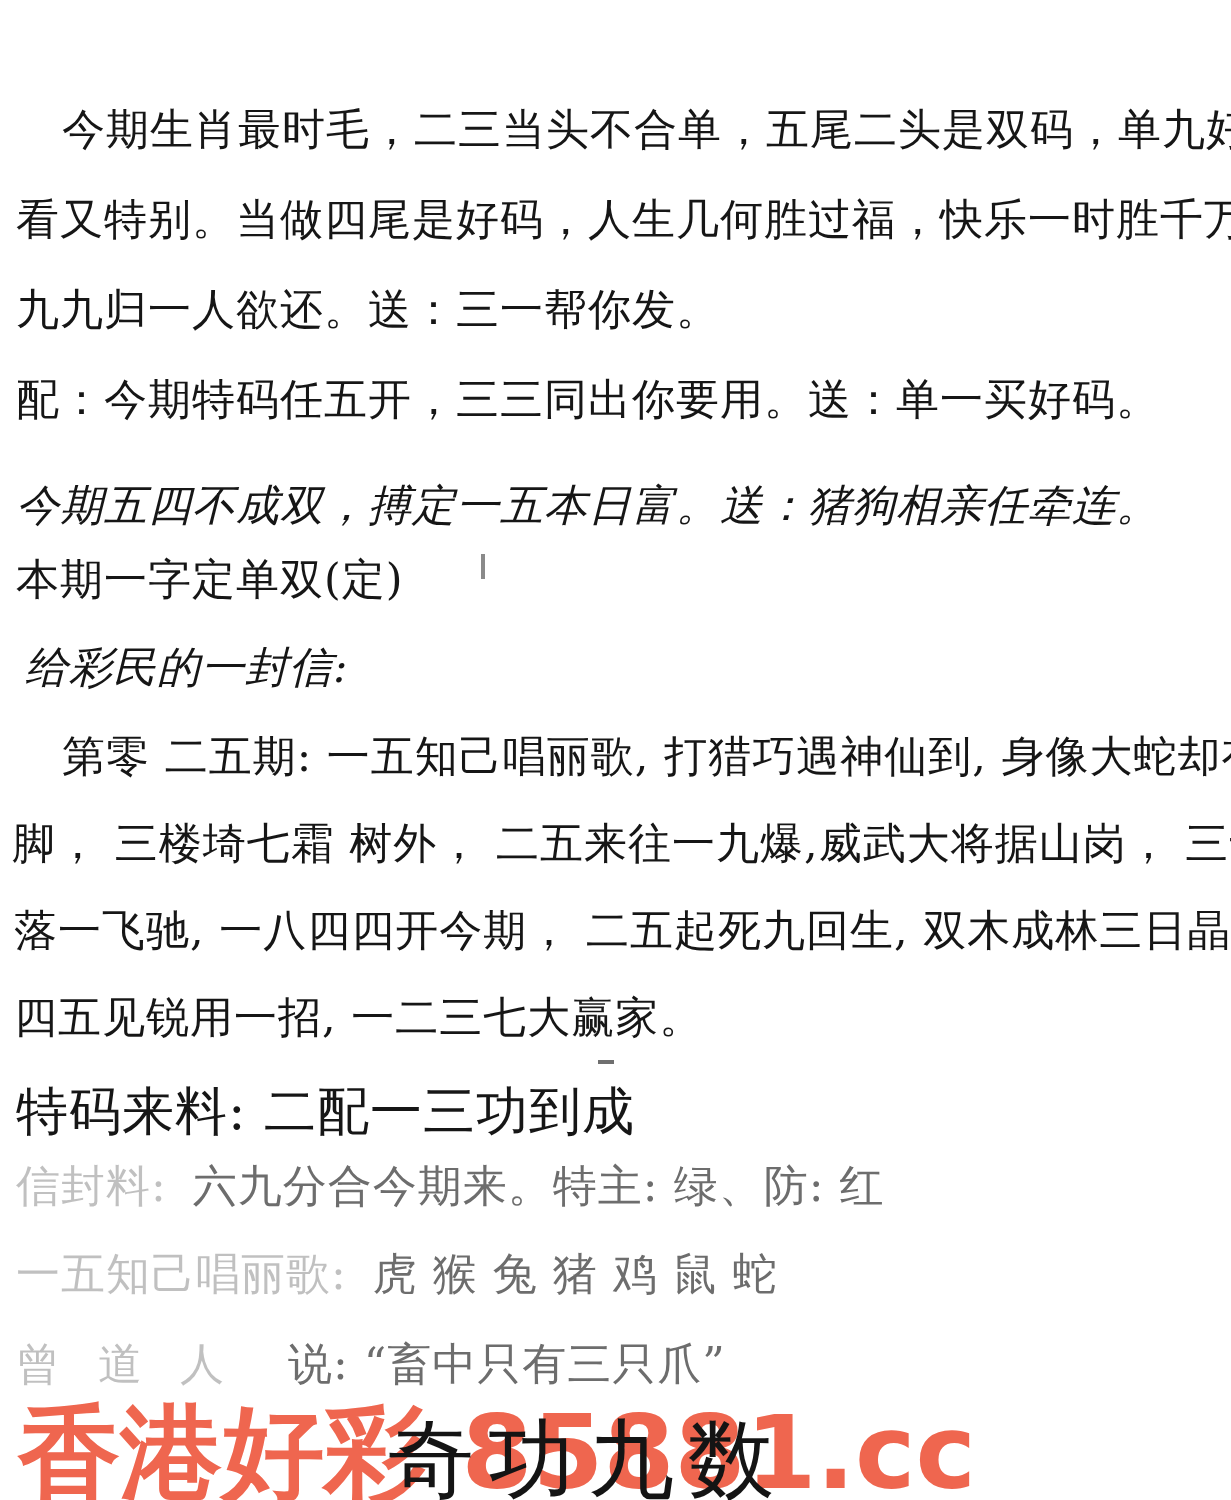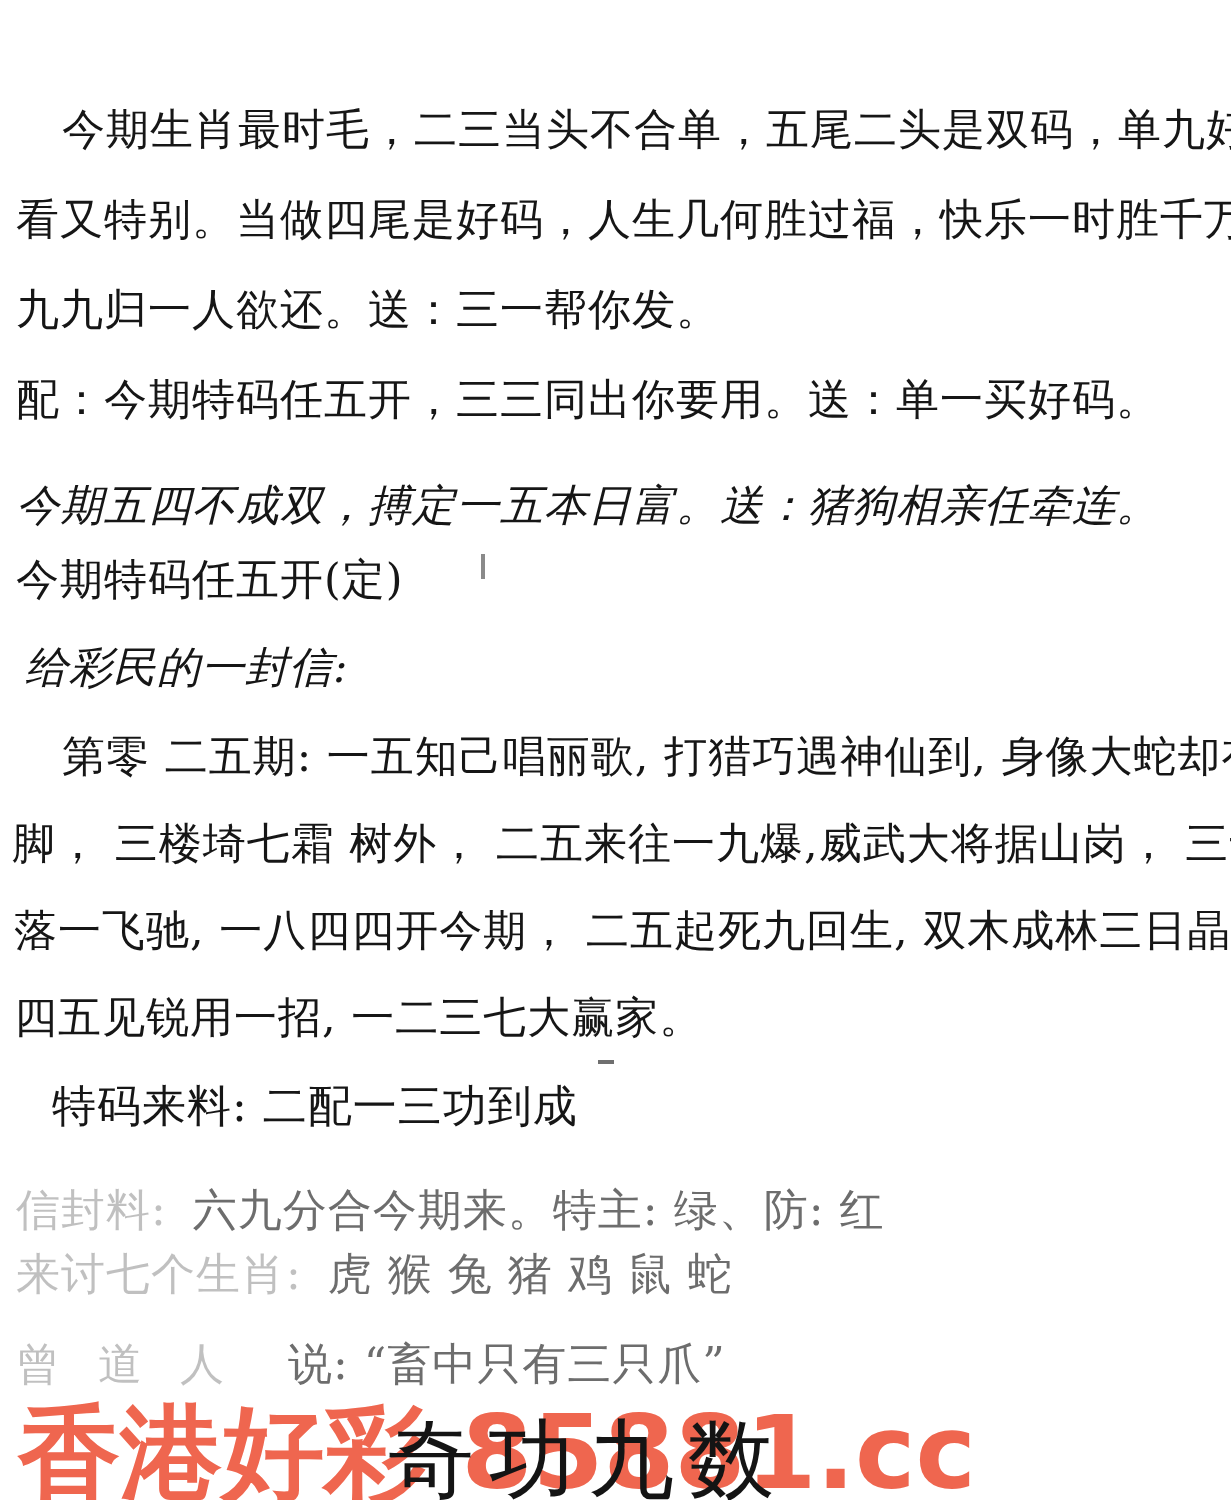--- a/index.html
+++ b/index.html
@@ -29,23 +29,23 @@
   .intro-label { top:642px; left:25px;font-style:italic; }
   .title-env {
     position:absolute; top:610px; left:418px;
     font-size:78px; font-weight:700; letter-spacing:12px; white-space:nowrap;
   }
 
   .l8  { top:731px; left:62px; }
   .l9  { top:818px; left:12px; }
   .l10 { top:905px; left:14px; }
   .l11 { top:992px; left:14px; }
-  .l12 { top:1080px; left:16px; font-size:44px;margin-left:36px; }
+  .l12 { top:1080px; left:16px; font-size:52px; }
 
-  .f1 { top:1160px; left:16px; font-size:44px;margin-top:24px; }
+  .f1 { top:1160px; left:16px; font-size:44px; }
   .f2 { top:1248px; left:16px; font-size:44px; }
   .f3 { top:1338px; left:16px; font-size:44px; }
 
   .faded-prefix { opacity:.30; color:#333; }
   .faded-prefix.spread { letter-spacing:38px; }
   .faded-text { opacity:.66; color:#222; padding-left:26px; }
 
   .stray-tick {
     position:absolute; left:481px; top:554px;
     width:4px; height:25px; background:#8a8a8a;
@@ -71,39 +71,39 @@
 <body>
 
 <div class="page">
 
 
   <div class="line l1">今期生肖最时毛，二三当头不合单，五尾二头是双码，单九好</div>
   <div class="line l2">看又特别。当做四尾是好码，人生几何胜过福，快乐一时胜千万，</div>
   <div class="line l3">九九归一人欲还。送：三一帮你发。</div>
   <div class="line l4">配：今期特码任五开，三三同出你要用。送：单一买好码。</div>
   <div class="line l5">今期五四不成双，搏定一五本日富。送：猪狗相亲任牵连。</div>
-  <div class="line l6">今期特码任五开(定)</div>
+  <div class="line l6">本期一字定单双(定)</div>
 
   <div class="stray-tick"></div>
 
   <div class="line intro-label">给彩民的一封信:</div>
 
   <div class="line l8">第零 二五期: 一五知己唱丽歌, 打猎巧遇神仙到, 身像大蛇却有</div>
   <div class="line l9">脚， 三楼埼七霜 树外， 二五来往一九爆,威武大将据山岗， 三十四</div>
   <div class="line l10">落一飞驰, 一八四四开今期， 二五起死九回生, 双木成林三日晶,</div>
   <div class="line l11">四五见锐用一招, 一二三七大赢家。</div>
 
   <div class="stray-dash"></div>
   <div class="line l12">特码来料: 二配一三功到成</div>
 
   <div class="line f1">
     <span class="faded-prefix">信封料:</span><span class="faded-text">六九分合今期来。特主: 绿、防: 红</span>
   </div>
   <div class="line f2">
-    <span class="faded-prefix">来讨七个生肖:</span><span class="faded-text">虎 猴 兔 猪 鸡 鼠 蛇</span>
+    <span class="faded-prefix">一五知己唱丽歌:</span><span class="faded-text">虎 猴 兔 猪 鸡 鼠 蛇</span>
   </div>
   <div class="line f3">
     <span class="faded-prefix spread">曾道人</span><span class="faded-text">说: “畜中只有三只爪”</span>
   </div>
 
   <div class="footer-red">香港好彩 85881.cc</div>
   <div class="footer-black">奇功九数</div>
 
 </div>
 

